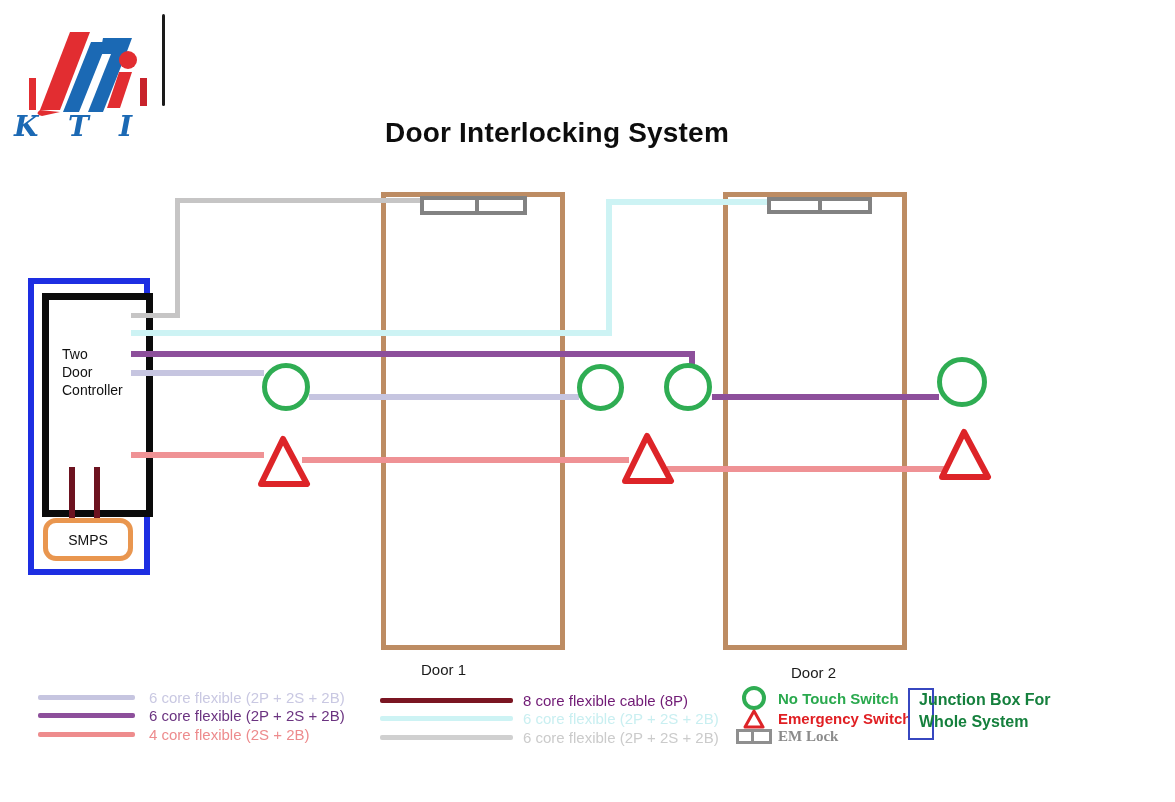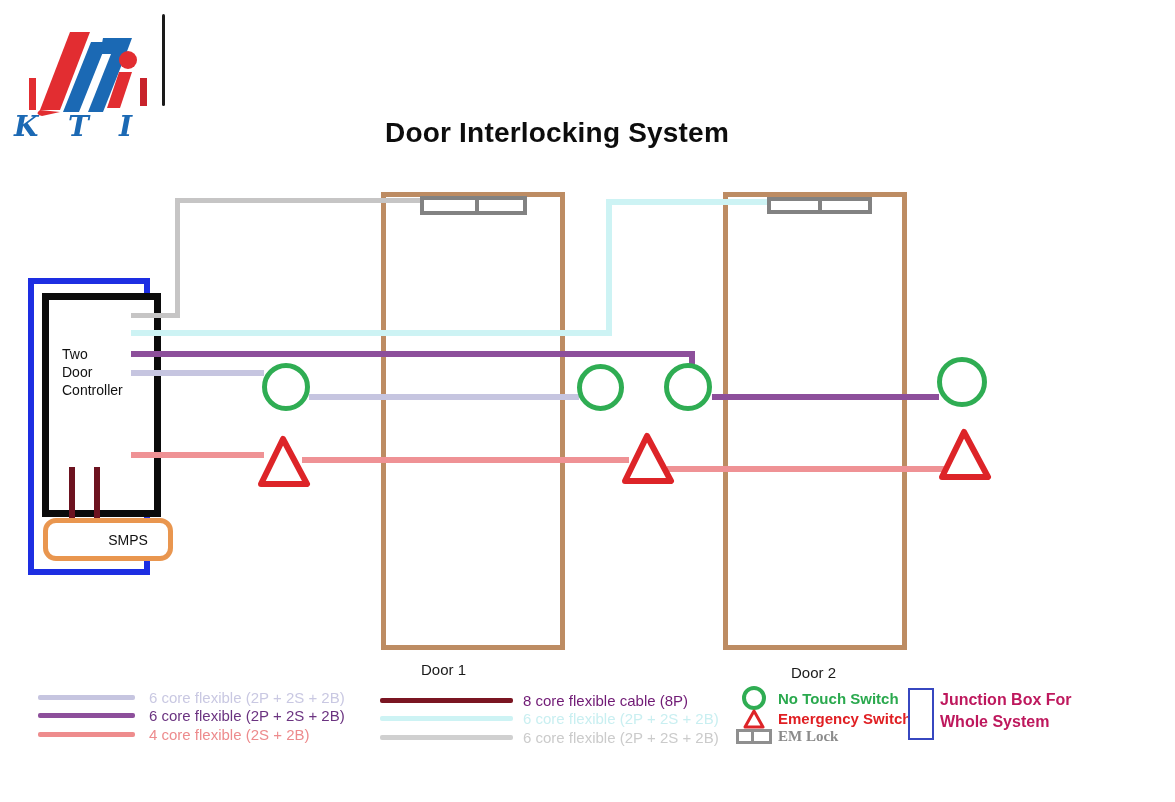--- a/index.html
+++ b/index.html
@@ -14,24 +14,24 @@
            font-size:56px;color:#1c71b8;letter-spacing:7px;word-spacing:18px;}
   .company sup{font-size:20px;letter-spacing:0;vertical-align:38px;}
   .tagline{position:absolute;left:375px;top:79px;color:#c0393d;
            font-style:italic;font-weight:bold;font-size:19px;letter-spacing:3.2px;}
   .page-title{position:absolute;left:385px;top:117px;color:#0d0d0d;
               font-weight:bold;font-size:28px;letter-spacing:0.2px;}
 
   
   .junction-box{position:absolute;left:28px;top:278px;width:110px;height:285px;border:6px solid #1d2ee2;background:#fff;}
   .controller{position:absolute;left:42px;top:293px;width:76px;height:165px;border:7px solid #0b0b0b;background:#fff;
-              font-size:14px;color:#111;padding:45px 16px 0 13px;white-space:pre-line;line-height:18px;}
+              font-size:14px;color:#111;padding:45px 8px 0 13px;white-space:pre-line;line-height:18px;}
   .smps-wire{position:absolute;width:6px;height:53px;top:467px;background:#6d1320;}
   .smps{position:absolute;left:43px;top:518px;width:80px;height:33px;border:5px solid #e9964f;border-radius:13px;
-        background:#fff;color:#111;font-size:14px;display:flex;align-items:center;justify-content:center;padding-left:40px;}
+        background:#fff;color:#111;font-size:14px;display:flex;align-items:center;justify-content:center;}
 
   
   .door{position:absolute;top:192px;width:174px;height:448px;border:5px solid #bd8c63;background:transparent;}
   .emlock{position:absolute;background:#fff;border:4px solid #828282;z-index:3;}
   .emlock .split{position:absolute;top:0;bottom:0;width:4px;background:#828282;}
   .door-label{position:absolute;color:#1a1a1a;font-size:15px;z-index:4;}
 
   
   .wire{position:absolute;z-index:5;}
   .w-gray{background:#c6c5c5;}
@@ -44,21 +44,21 @@
   .ntswitch{position:absolute;border:5px solid #2fad53;border-radius:50%;background:#fff;z-index:6;}
   .tri{position:absolute;z-index:6;}
 
   
   .lrow{position:absolute;display:flex;align-items:center;font-size:15px;}
   .lrow .sw{height:5px;border-radius:2px;flex:0 0 auto;}
   .lrow .lbl{margin-left:14px;white-space:nowrap;}
   .sym-row{position:absolute;display:flex;align-items:center;font-weight:bold;font-size:15px;}
   .sym-cell{width:36px;flex:0 0 auto;display:flex;align-items:center;}
   .legend-junction-box{position:absolute;left:908px;top:688px;width:22px;height:48px;border:2px solid #3747c0;background:#fff;}
-  .legend-junction-label{position:absolute;left:940px;top:689px;width:175px;color:#be185d;font-weight:bold;
+  .legend-junction-label{position:absolute;left:919px;top:689px;width:175px;color:#15803d;font-weight:bold;
                          font-size:16px;line-height:22px;white-space:pre-line;}
   .mini-lock{position:relative;width:30px;height:9px;border:3px solid #8f8f8f;background:#fff;}
   .mini-lock .split{position:absolute;top:0;bottom:0;left:12px;width:3px;background:#8f8f8f;}
 </style>
 </head>
 <body>
 
 <div class="page">
 
   <svg class="logo" viewBox="0 0 158 128">

